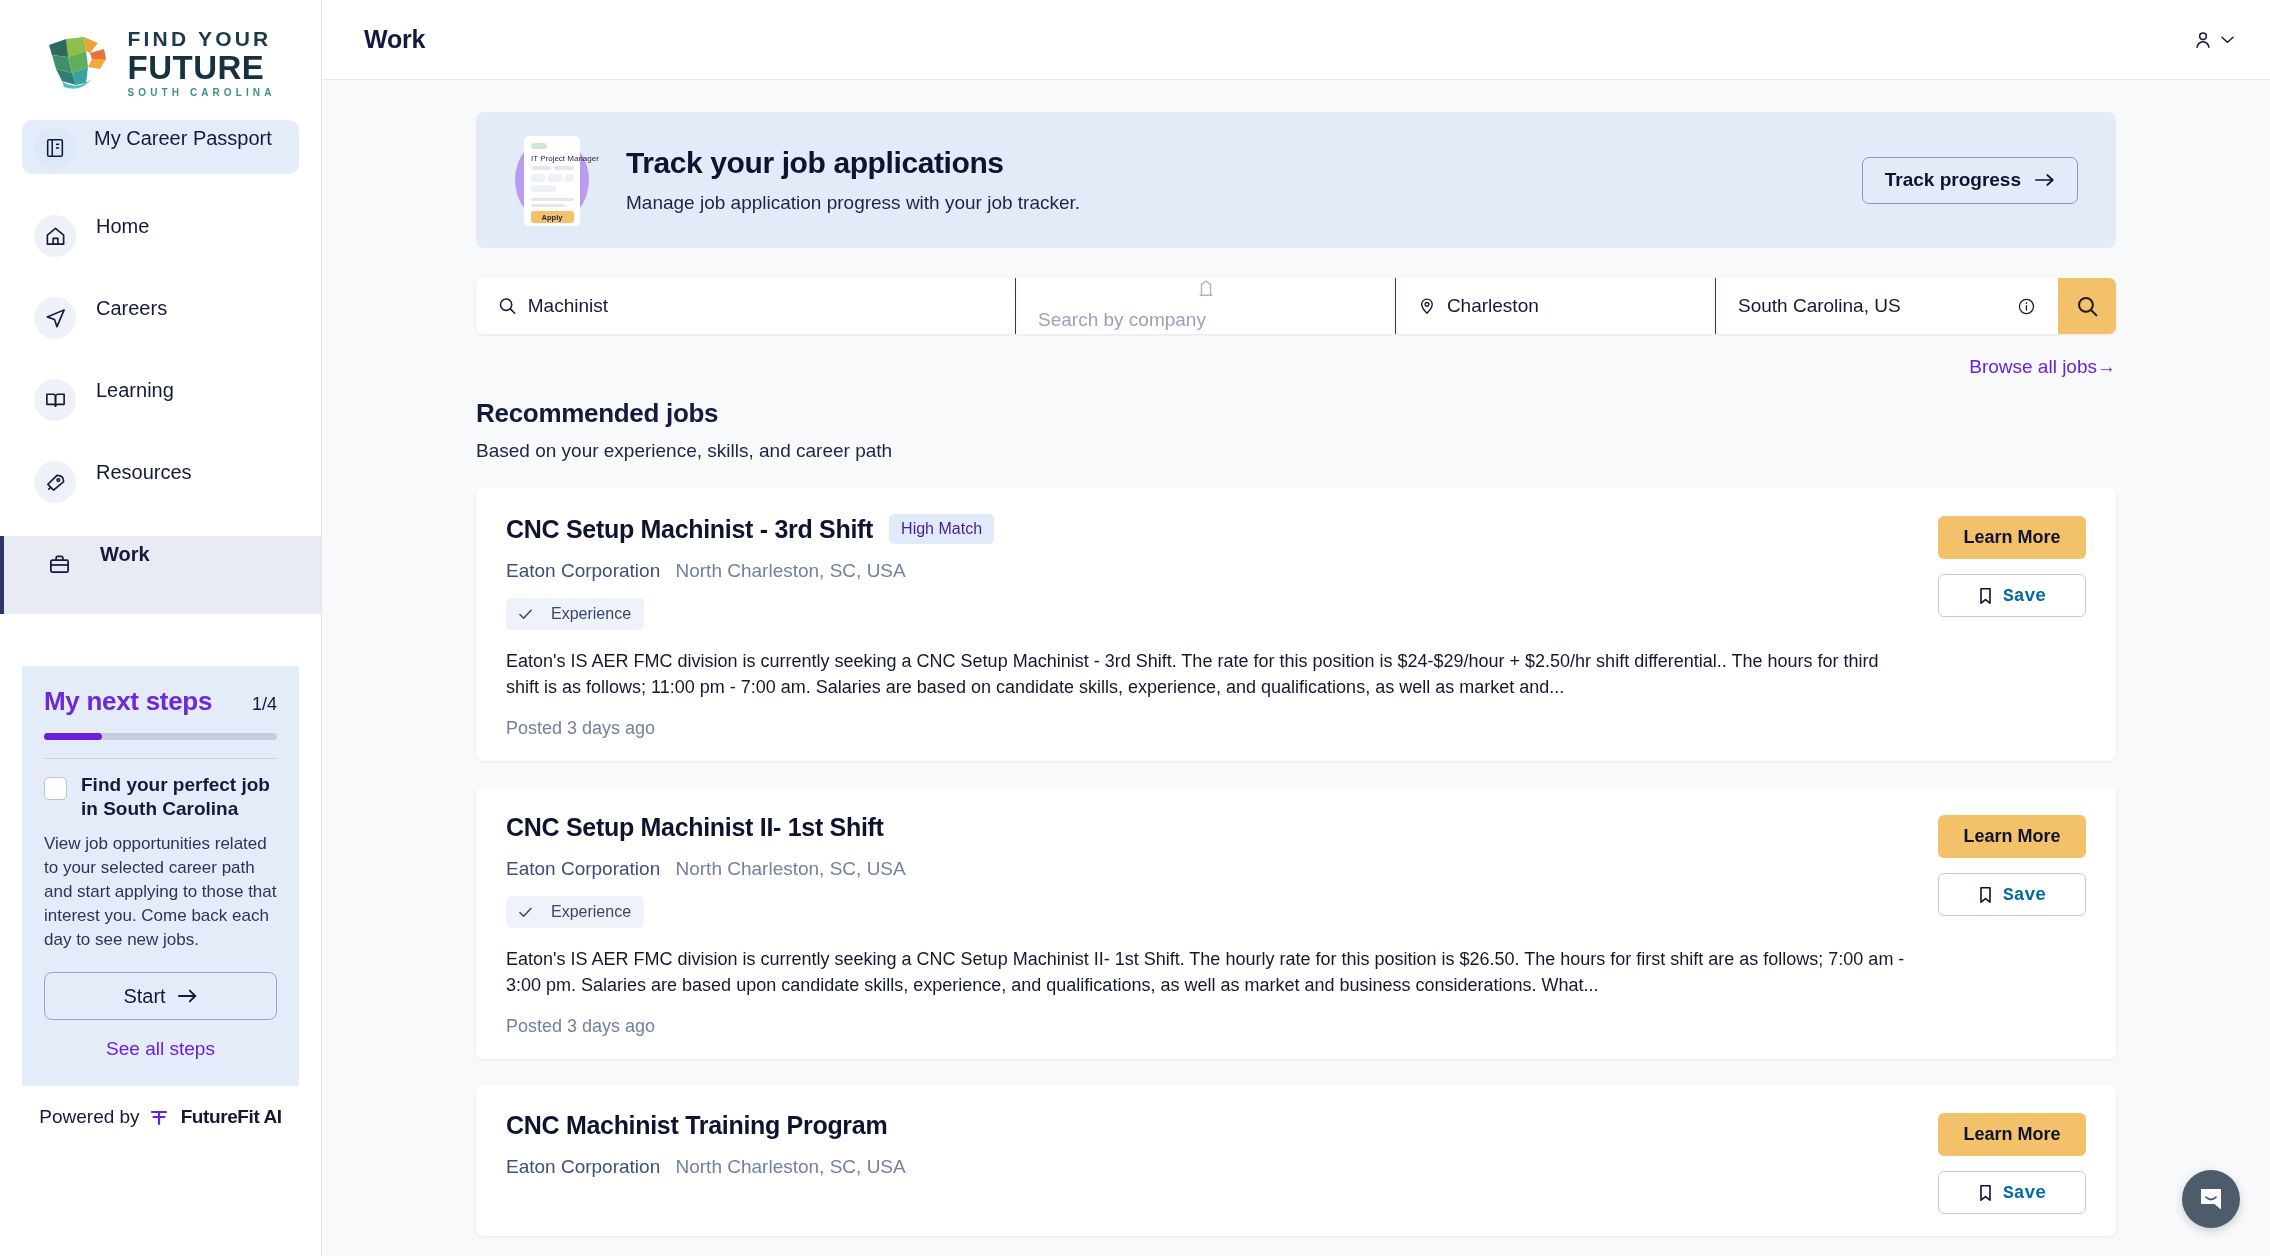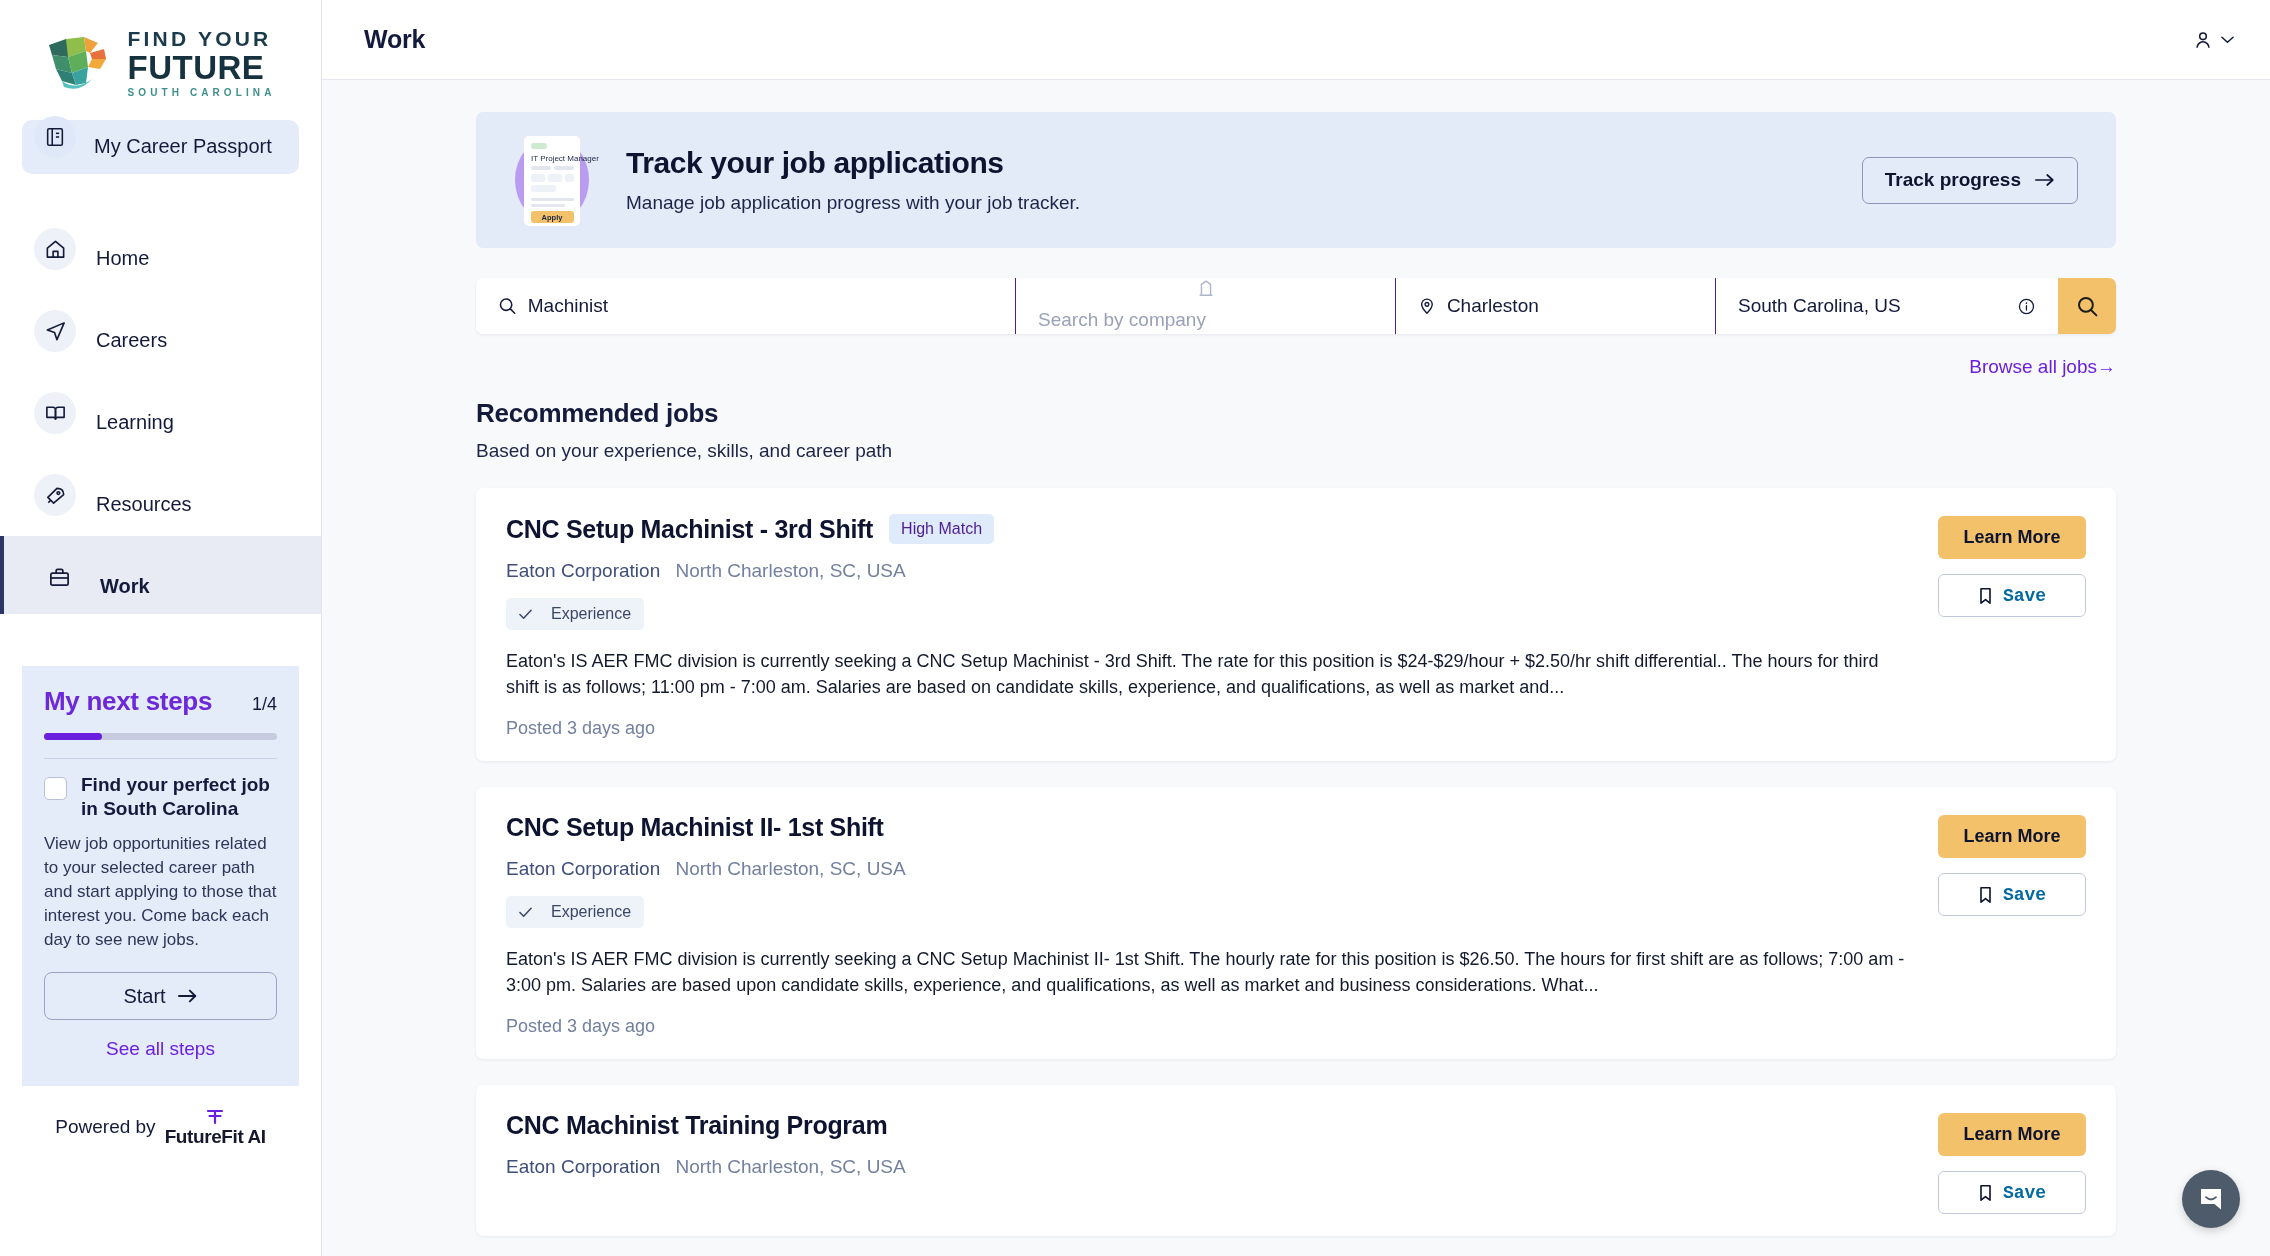--- a/index.html
+++ b/index.html
@@ -22,22 +22,22 @@
   .logo-wrap { padding: 28px 0 22px 0; display: flex; justify-content: center; }
   .logo { display: flex; align-items: center; gap: 10px; }
   .logo-mark { width: 72px; height: 60px; }
   .logo-text { display: flex; flex-direction: column; line-height: 1; }
   .logo-find { font-size: 21px; letter-spacing: 3.2px; color: #1b3a4b; font-weight: 700; }
   .logo-future { font-size: 33px; letter-spacing: 0.5px; color: #16323f; font-weight: 800; margin-top: 2px; }
   .logo-sc { font-size: 10px; letter-spacing: 4.1px; color: #3f8f8a; font-weight: 700; margin-top: 4px; }
 
   .nav { padding: 0 22px; }
   .nav-item {
-    display: flex; align-items: flex-end; gap: 18px;
-    height: 54px; padding: 16px 12px;
+    display: flex; align-items: flex-start; gap: 18px;
+    height: 54px; padding: 7px 12px;
     border-radius: 10px;
     color: #141a3a; font-size: 20px;
     cursor: pointer; margin-bottom: 4px;
   }
   .nav-item.passport { background: #e4ecfa; margin-bottom: 22px; font-size: 20px; }
   .nav-icon {
     width: 42px; height: 42px; border-radius: 50%;
     background: #eef1f7;
     display: flex; align-items: center; justify-content: center;
     flex: 0 0 42px;
@@ -80,21 +80,21 @@
     background: transparent; cursor: pointer;
     display: flex; align-items: center; justify-content: center; gap: 12px;
     font-size: 20px; color: #131a3c; font-family: inherit;
   }
   .ns-all { text-align: center; margin-top: 18px; font-size: 19px; color: #6a1fe0; cursor: pointer; }
 
   .powered {
     margin-top: 20px; display: flex; align-items: center; justify-content: center; gap: 9px;
     font-size: 19px; color: #131a3c;
   }
-  .ff-logo { display: flex; align-items: center; gap: 0; flex-direction: column; }
+  .ff-logo { display: flex; align-items: center; gap: 12px; }
   .ff-name { font-size: 19px; font-weight: 700; color: #16182e; letter-spacing: -0.4px; }
 
   
   .main { flex: 1; display: flex; flex-direction: column; background: #f8f9fb; min-width: 0; }
   .topbar {
     height: 80px; background: #ffffff;
     border-bottom: 1px solid #e6e8f0;
     display: flex; align-items: center; justify-content: space-between;
     padding: 0 36px 0 42px;
     flex: 0 0 80px;

